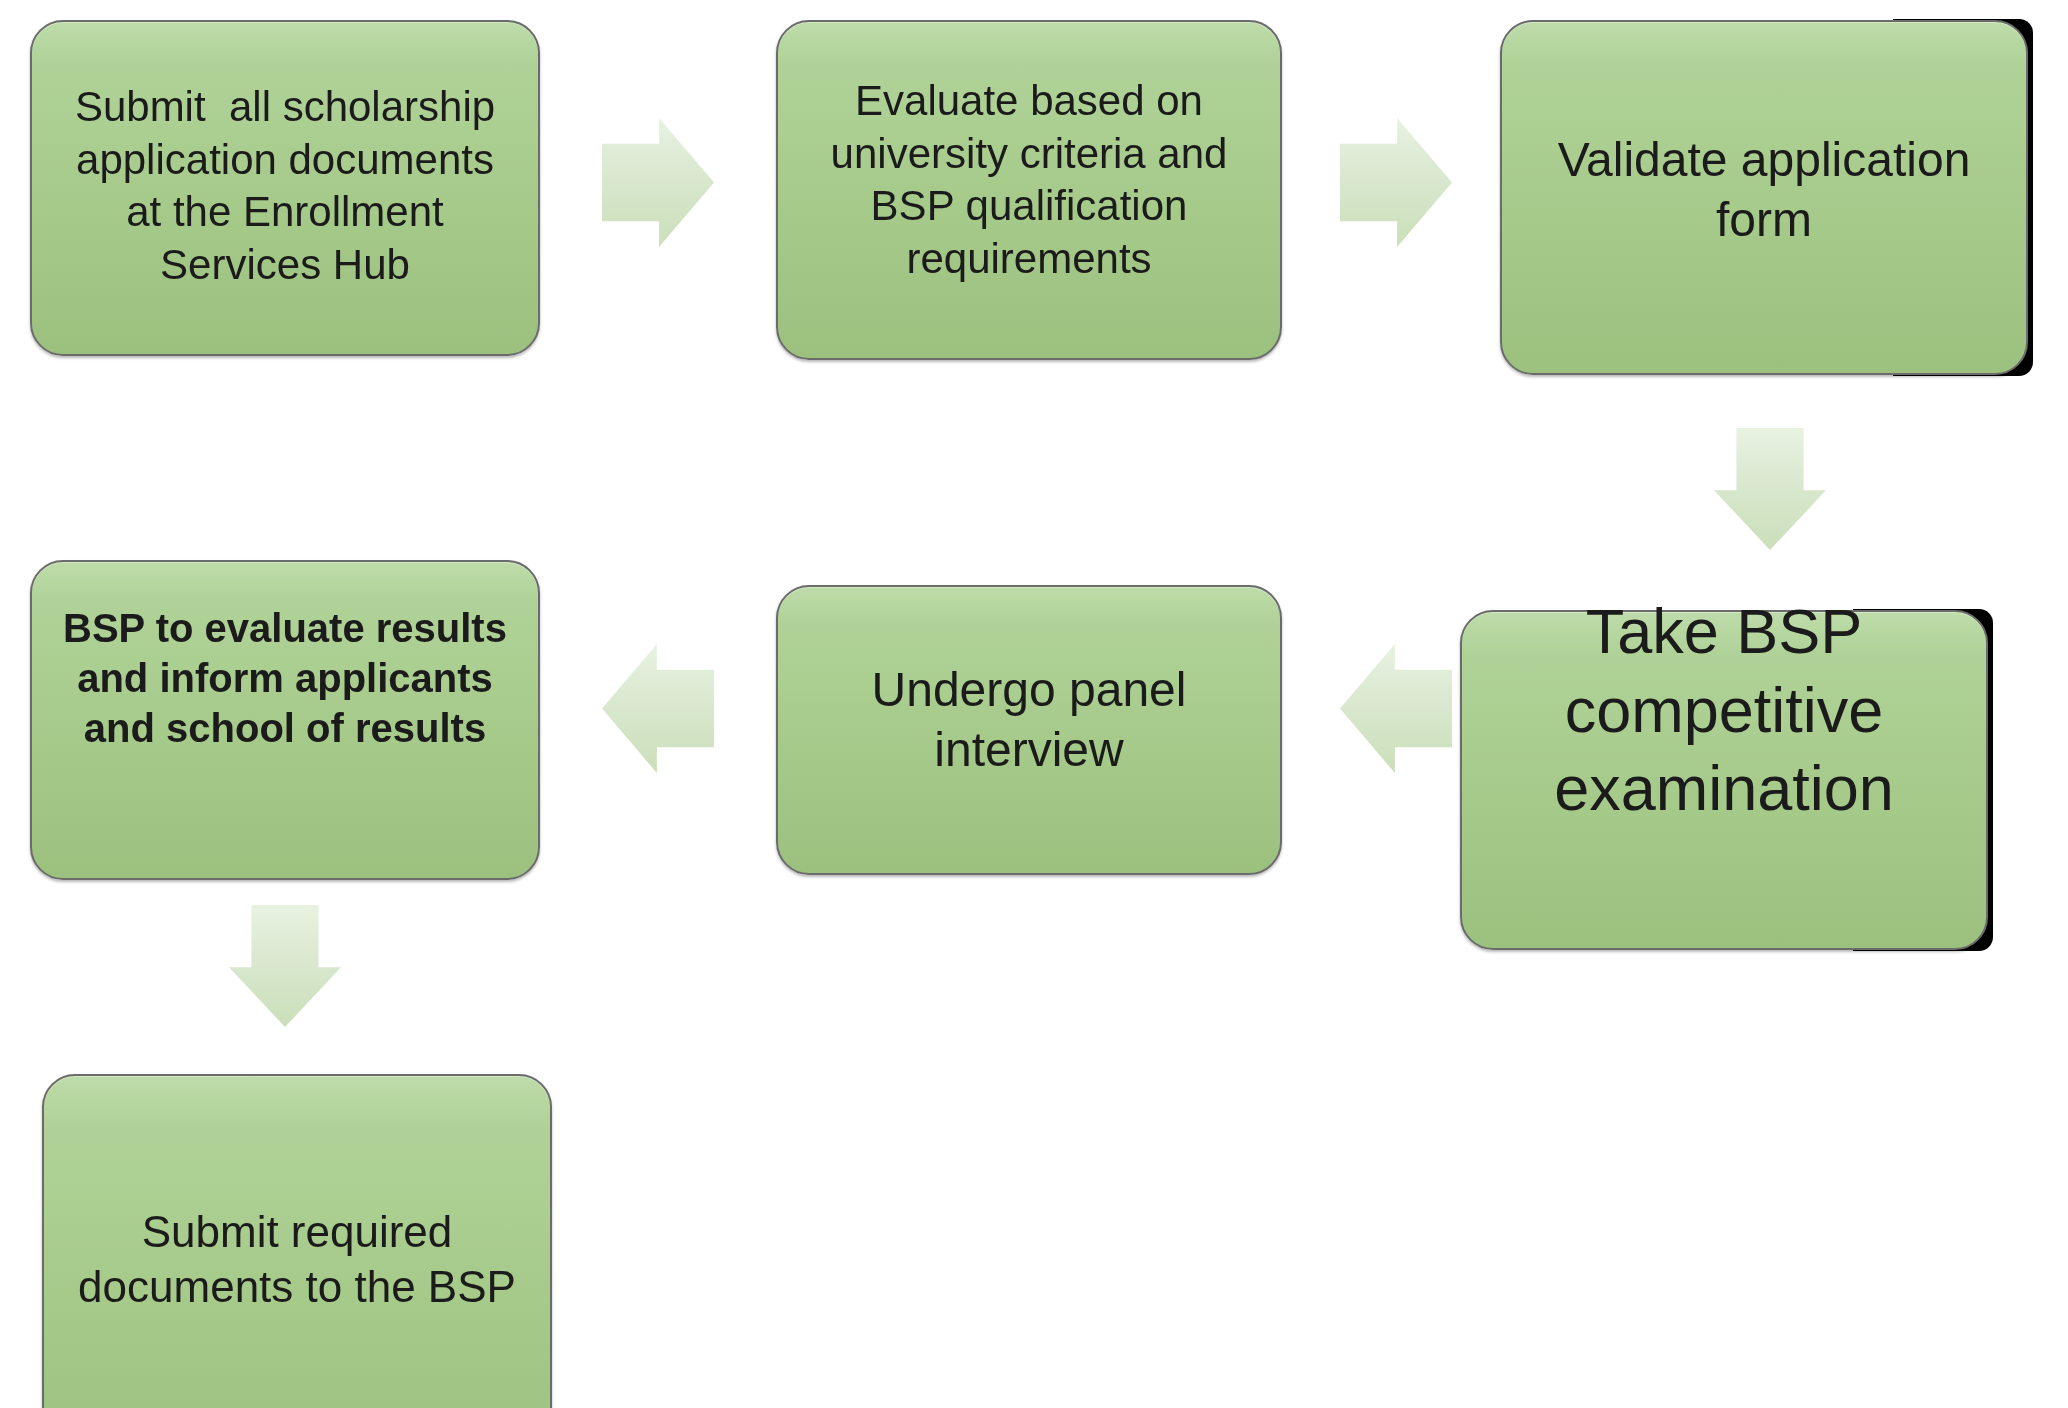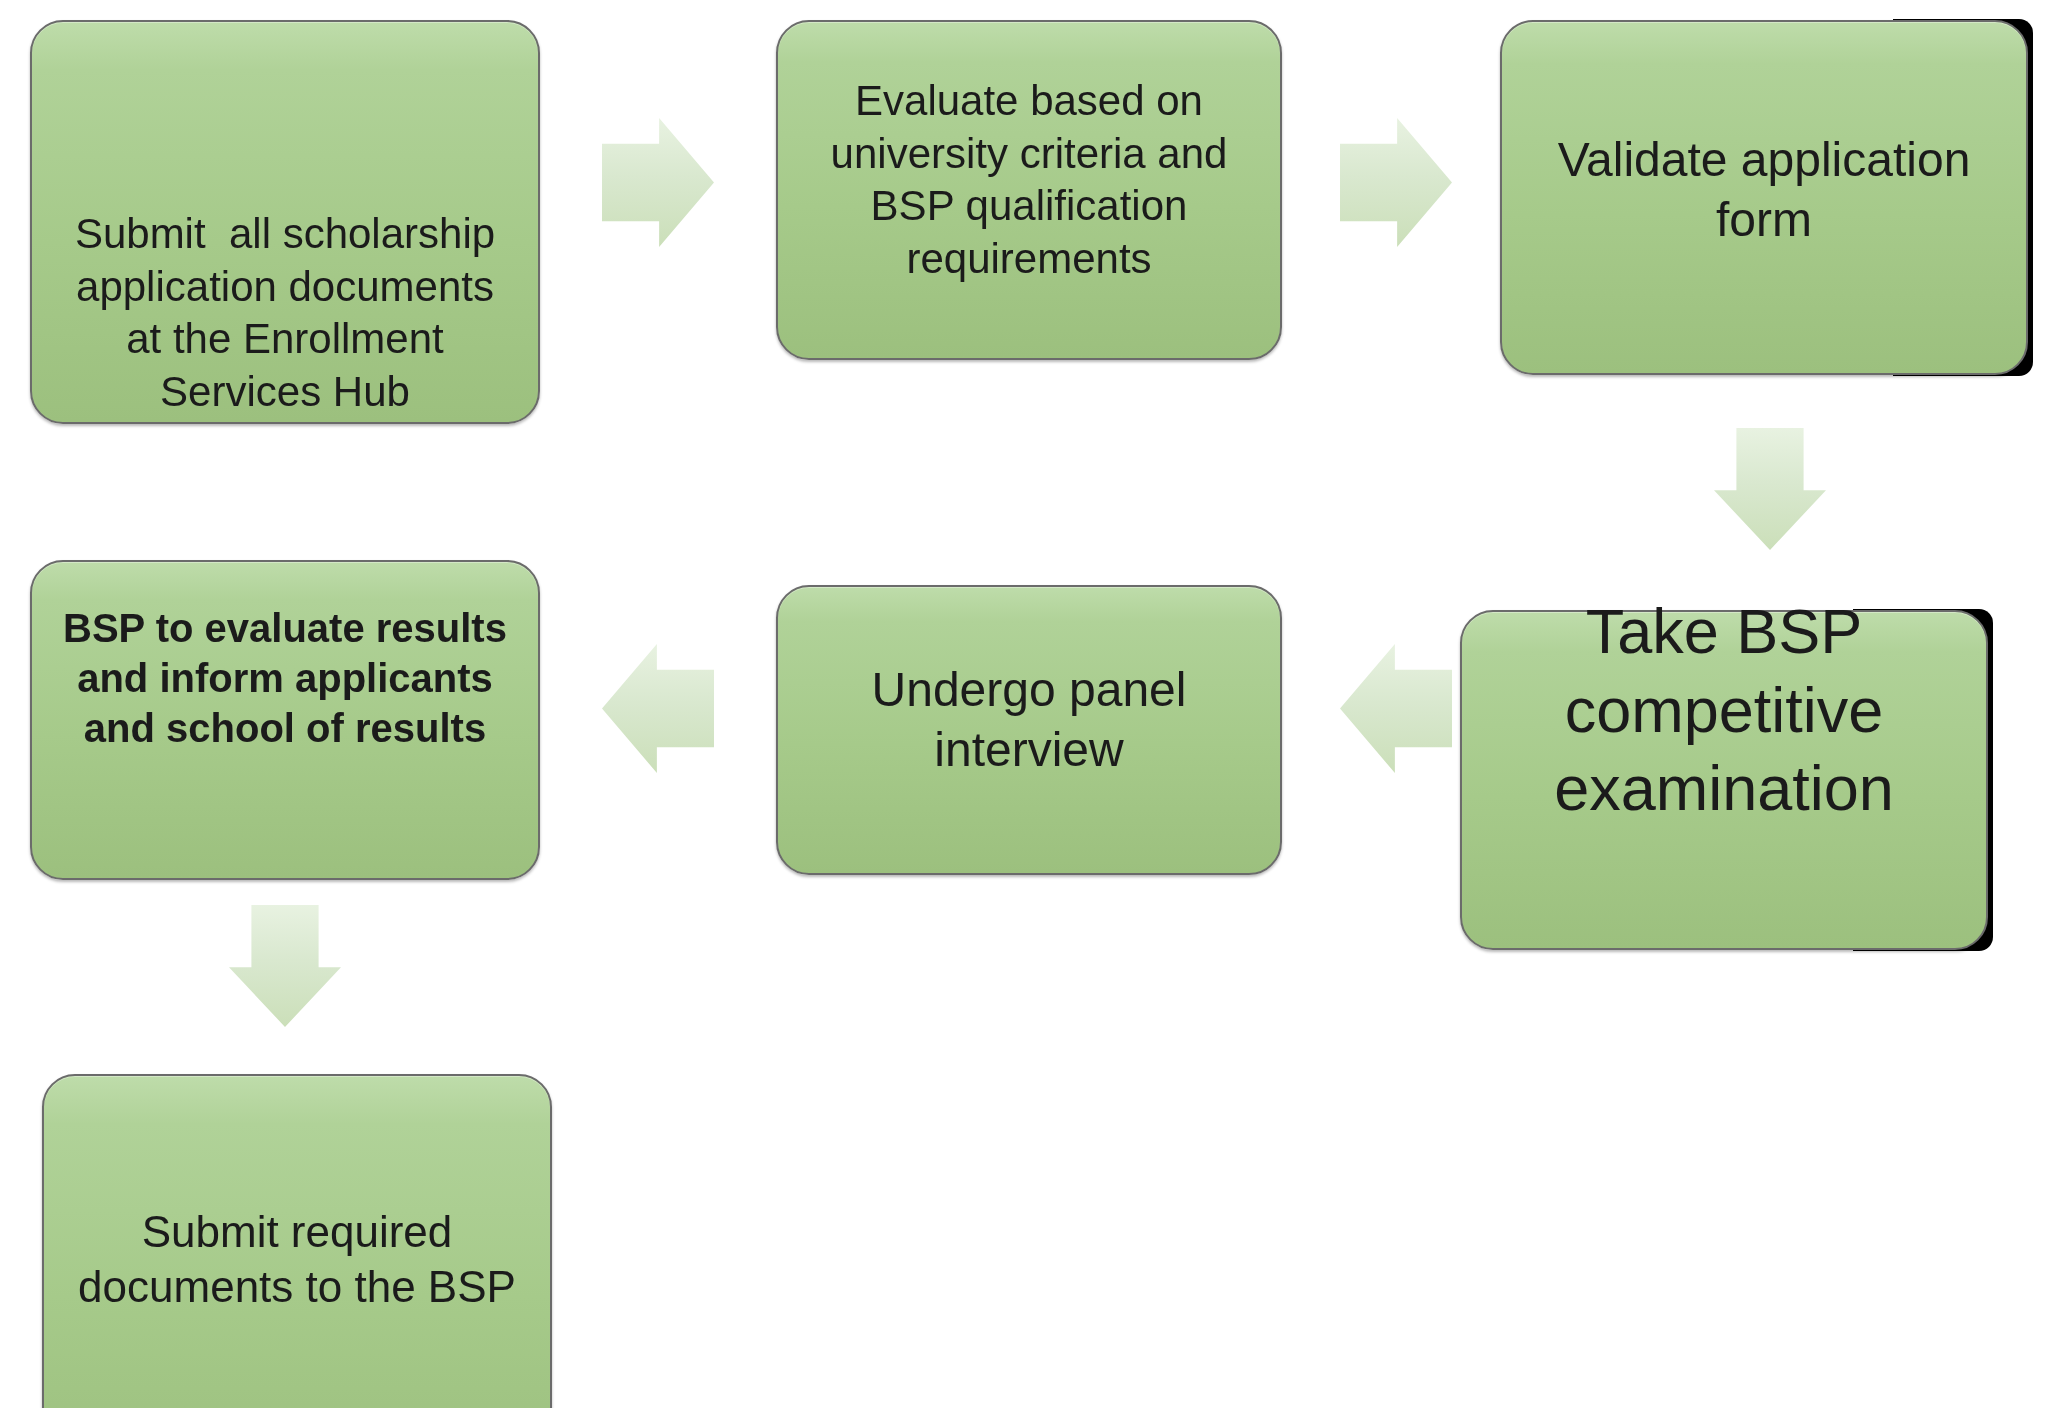--- a/index.html
+++ b/index.html
@@ -45,21 +45,21 @@
     position: absolute;
     top: -3px;
     bottom: -3px;
     right: -7px;
     width: 140px;
     background: var(--corner-shadow, #000000);
     border-radius: 0 14px 14px 0;
     z-index: -1;
   }
 
-  .b1 { left: 30px;   top: 20px;   width: 510px; height: 404px; font-size: 42px; padding: 0 20px 4px; align-items: flex-end; }
+  .b1 { left: 30px;   top: 20px;   width: 510px; height: 336px; font-size: 42px; padding: 0 20px 4px; }
   .b2 { left: 776px;  top: 20px;   width: 506px; height: 340px; font-size: 42px; padding: 0 28px 20px; }
   .b3 { left: 1500px; top: 20px;   width: 528px; height: 355px; font-size: 48px; padding: 0 21px 15px; }
   .b4 { left: 1460px; top: 610px;  width: 528px; height: 340px; font-size: 63px; padding: 0 20px 140px; }
   .b5 { left: 776px;  top: 585px;  width: 506px; height: 290px; font-size: 48px; padding: 0 14px 20px; justify-content: center; }
   .b6 { left: 30px;   top: 560px;  width: 510px; height: 320px; font-size: 40px; padding: 0 14px 84px; font-weight: bold; }
   .b7 { left: 30px;   top: 1074px; width: 510px; height: 406px; font-size: 44px; padding: 0 14px 37px; margin-left: 12px; }
 
   
   .arrow {
     position: absolute;

